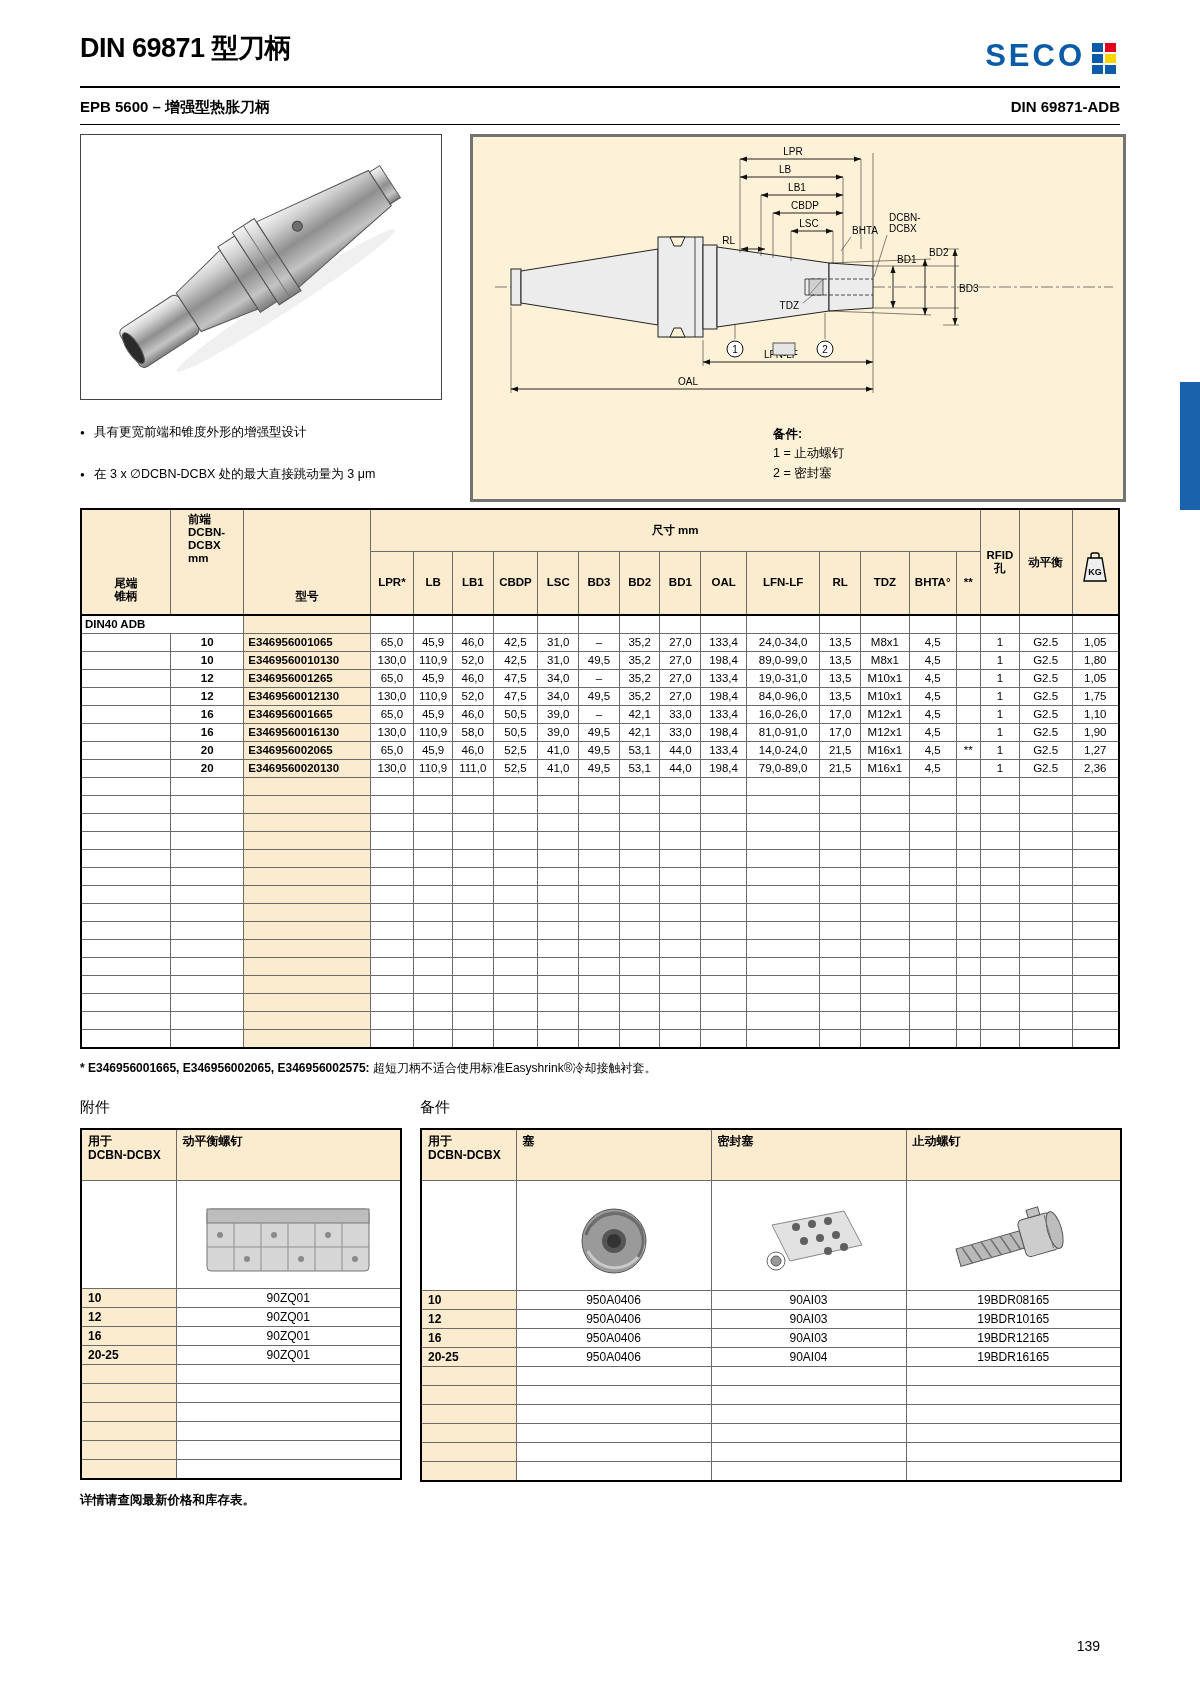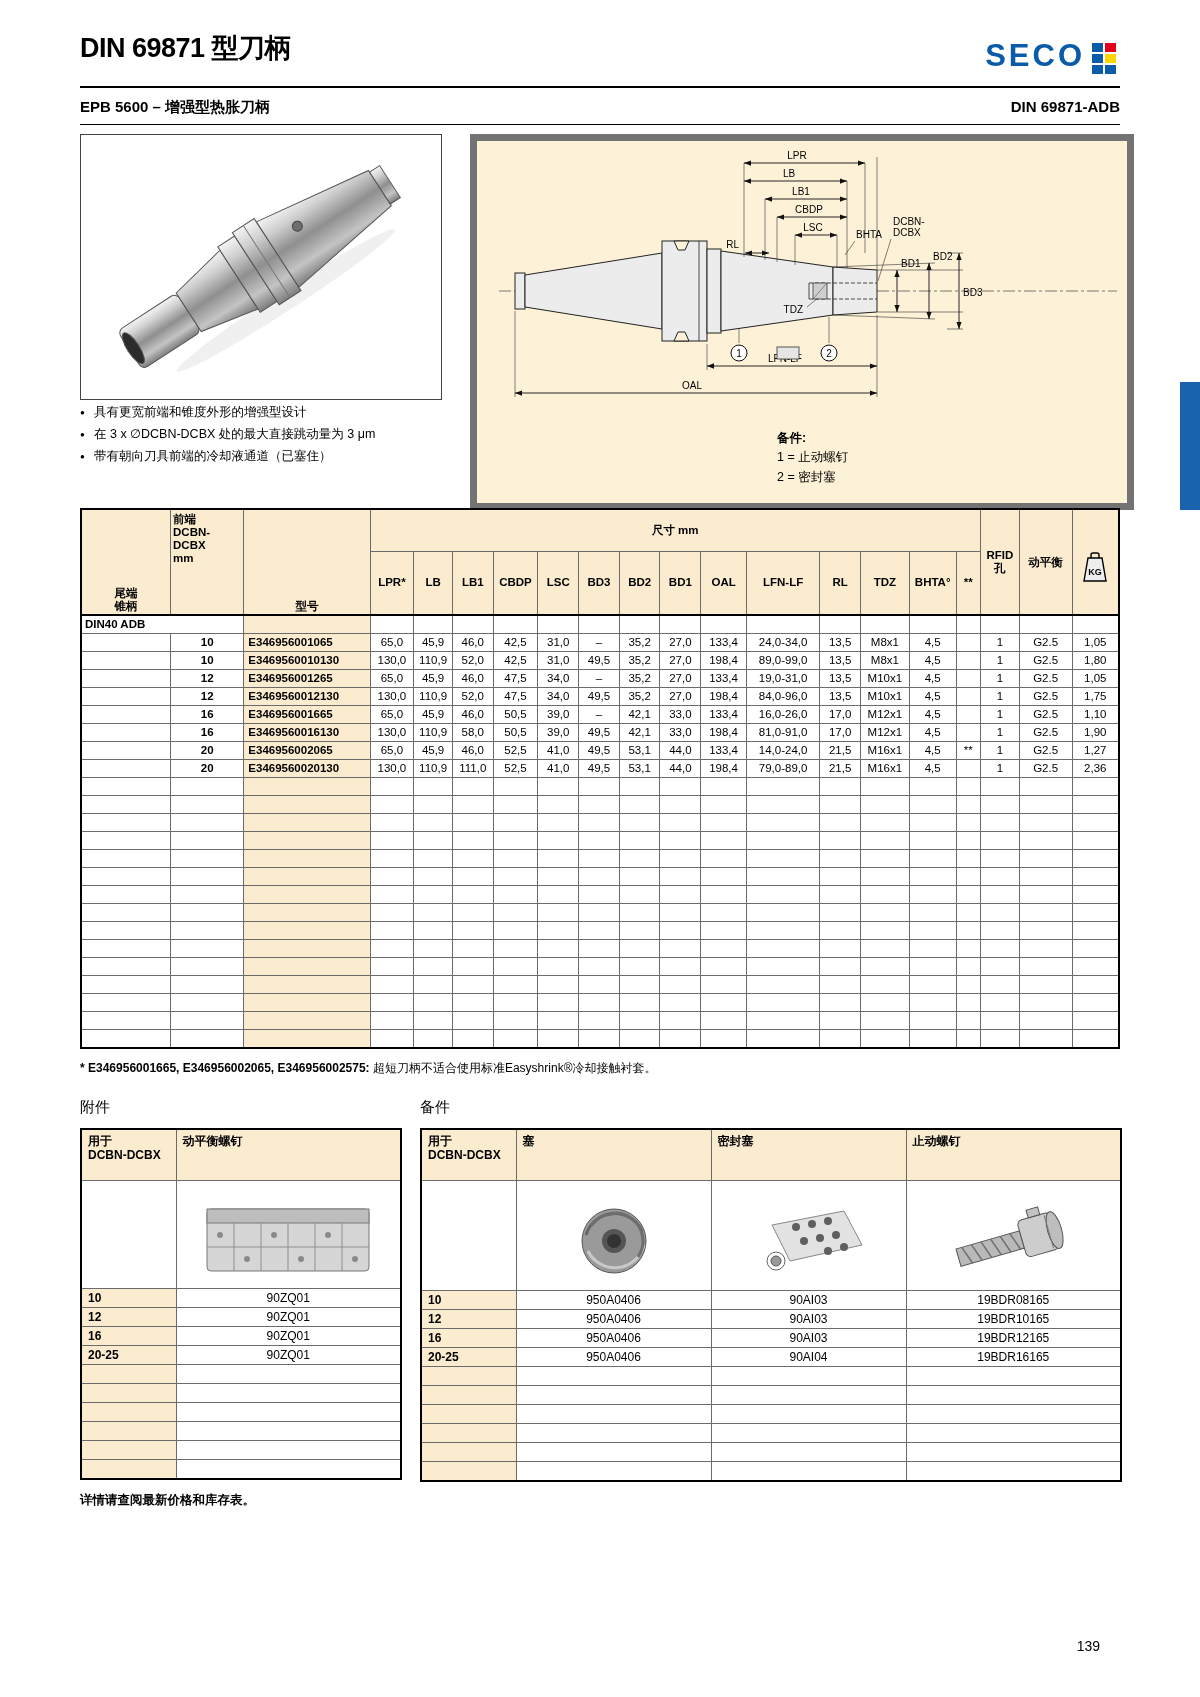--- a/index.html
+++ b/index.html
@@ -11,40 +11,40 @@
   .logo-text{color:#0b5ca8;font-size:31px;font-weight:bold;letter-spacing:3px;}
   .logo-sq{display:grid;grid-template-columns:11px 11px;grid-auto-rows:9px;gap:2px;}
   .logo-sq span{display:block;}
   .rule1{left:80px;top:86px;width:1040px;height:2px;background:#000;}
   .rule2{left:80px;top:124px;width:1040px;height:1px;background:#000;}
   .sub-left{left:80px;top:98px;font-size:15px;font-weight:bold;}
   .sub-right{right:80px;top:98px;font-size:15px;font-weight:bold;}
   
   .photo-box{left:80px;top:134px;width:360px;height:264px;border:1px solid #444;background:#fff;overflow:hidden;}
   .features{left:80px;top:402px;width:380px;margin:0;padding:0;list-style:none;font-size:12.5px;line-height:1.75;}
-  .features li{padding-left:14px;position:relative;}
+  .features li{padding-left:14px;position:relative;margin-top:20px;}
   .features li::before{content:"●";position:absolute;left:0;top:0;font-size:8px;line-height:22px;}
   
-  .diagram-box{left:470px;top:134px;width:650px;height:362px;border:7px solid #737373;background:#fdf1d7;}
+  .diagram-box{left:470px;top:134px;width:650px;height:362px;border:3px solid #737373;background:#fdf1d7;}
   .diag-notes{position:absolute;left:300px;top:288px;font-size:12.5px;line-height:1.55;}
   .diag-notes .nt{font-weight:bold;}
   svg .dim{stroke:#111;stroke-width:0.9;fill:none;}
   svg .ext{stroke:#333;stroke-width:0.6;fill:none;}
   svg .dl{font-size:10px;fill:#000;}
   svg .tool{fill:#ececec;stroke:#222;stroke-width:1;}
   .edge-tab{left:1180px;top:382px;width:20px;height:128px;background:#1a63ac;}
   
   .main-wrap{left:80px;top:508px;}
   table{border-collapse:collapse;table-layout:fixed;background:#fff;}
   .main{width:1040px;font-size:11.5px;border:2px solid #000;}
   .main th,.main td{border:1px solid #6b6b6b;height:17px;line-height:13px;text-align:center;vertical-align:middle;overflow:hidden;white-space:nowrap;padding:0 1px;}
   .main thead th{background:#fbecd0;font-weight:bold;white-space:pre-line;}
   .main thead{border-bottom:2px solid #000;}
-  .th-tail,.th-model{text-align:right;vertical-align:bottom !important;padding:1px 4px !important;}
-  .th-front{text-align:left !important;vertical-align:top !important;padding:3px 2px !important;}
+  .th-tail,.th-model{text-align:right;vertical-align:bottom !important;padding:11px 4px !important;}
+  .th-front{text-align:left !important;vertical-align:top !important;padding:3px 17px !important;}
   .c-model{background:#fbecd0;text-align:left !important;font-weight:bold;padding-left:4px !important;}
   .c-num{font-weight:bold;}
   .c-group{font-weight:bold;text-align:left !important;padding-left:3px !important;border-radius:9px;}
   
   .fn1{left:80px;top:1060px;font-size:12px;}
   .fn2{left:80px;top:1128px;font-size:12px;font-weight:bold;}
   
   .sec-title-acc{left:80px;top:1098px;font-size:15px;margin:0;font-weight:normal;}
   .sec-title-sp{left:420px;top:1098px;font-size:15px;margin:0;font-weight:normal;}
   .acc-wrap{left:80px;top:1128px;}

